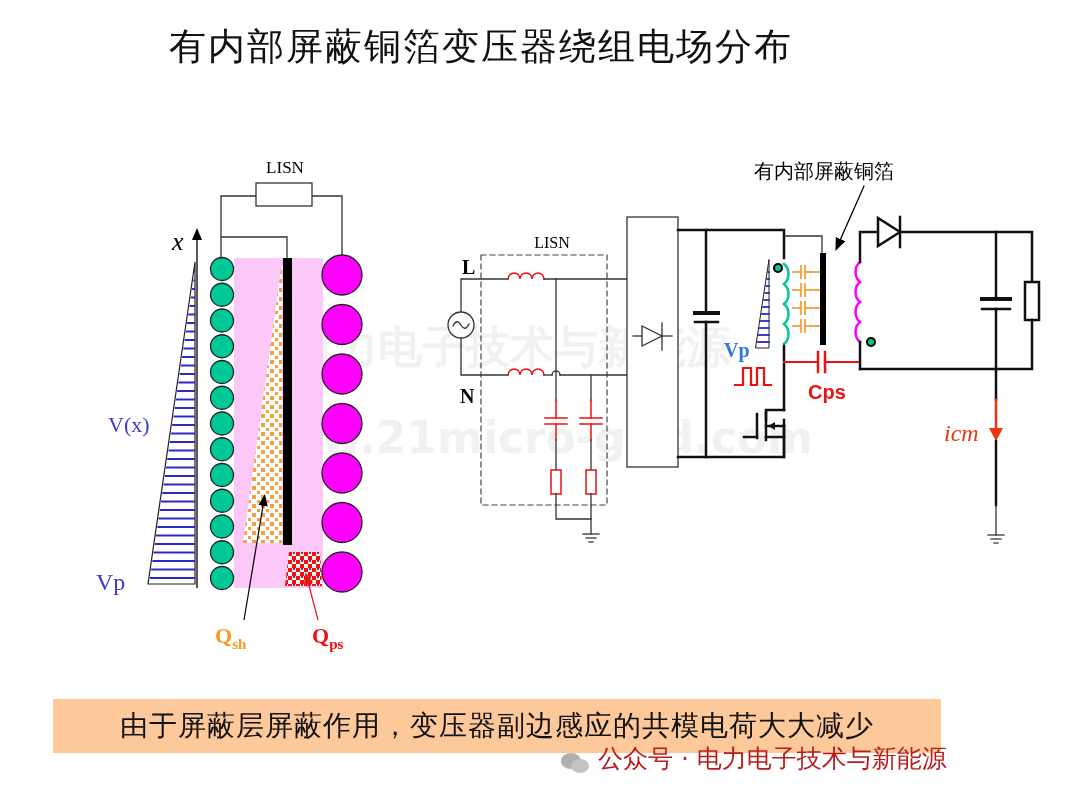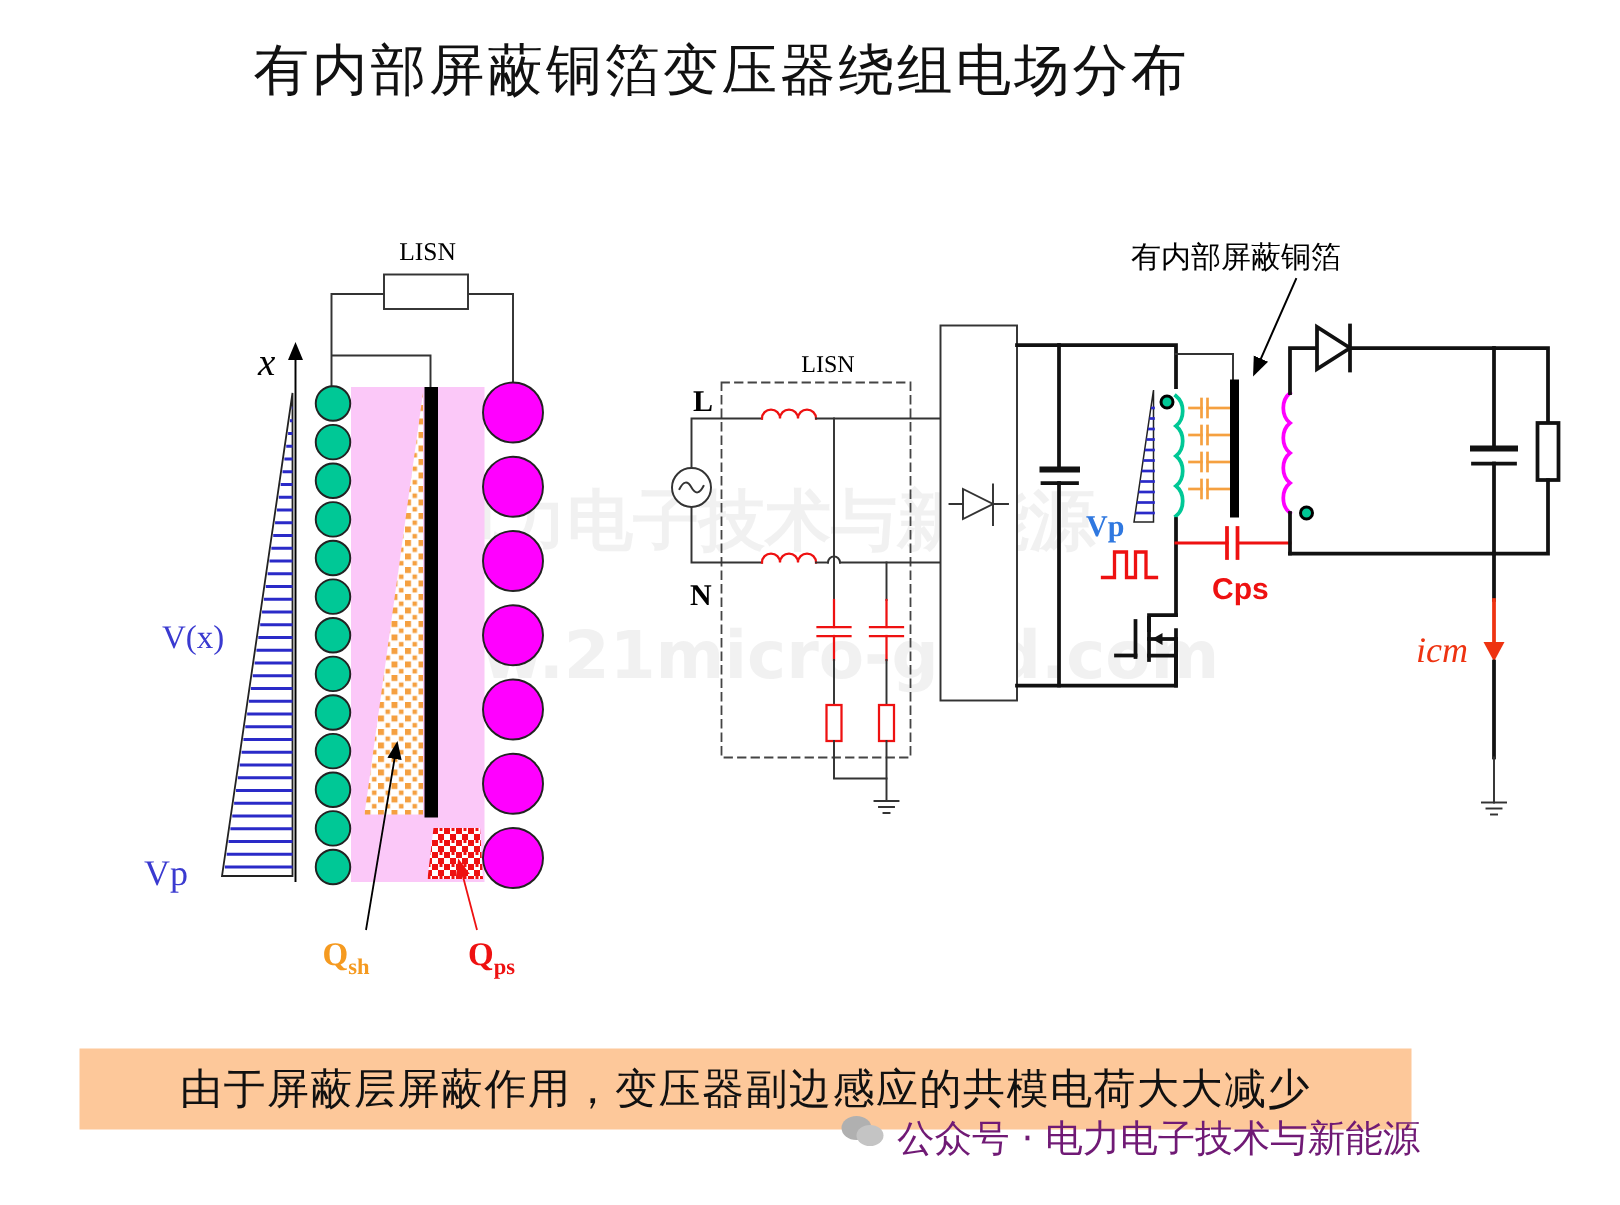--- a/index.html
+++ b/index.html
@@ -7,22 +7,22 @@
          font-family:"DejaVu Sans", sans-serif; }
   .title { position:absolute; left:0; top:22px; width:892px; text-align:center;
            font-size:37px; color:#111; letter-spacing:2px;
            font-family:"DejaVu Serif", serif;margin-left:35px; }
   svg.diagram { position:absolute; left:0; top:0; }
   .serif { font-family:"Liberation Serif", serif; }
   .sans { font-family:"Liberation Sans", sans-serif; }
   .caption { position:absolute; left:53px; top:699px; width:888px; height:54px;
              background:#fdc89a; display:flex; align-items:center; justify-content:center;
              font-size:28px; color:#111; font-family:"DejaVu Serif", serif; letter-spacing:1px; }
-  .watermark { position:absolute; left:560px; top:742px; font-size:25px; color:#701a75;
-               display:flex; align-items:flex-start; gap:8px; font-family:"DejaVu Sans", sans-serif; }
+  .watermark { position:absolute; left:560px; top:742px; font-size:25px; color:#b91c1c;
+               display:flex; align-items:flex-end; gap:8px; font-family:"DejaVu Sans", sans-serif; }
   .wm-icon { width:30px; height:24px; position:relative; }
   .bg-wm { position:absolute; font-weight:bold; color:rgba(200,200,200,0.25); font-size:44px;
            font-family:"DejaVu Sans", sans-serif; white-space:nowrap; pointer-events:none; }
 </style>
 </head>
 <body>
 
 <div class="title">有内部屏蔽铜箔变压器绕组电场分布</div>
 
 <div class="bg-wm" style="left:290px;top:318px;">电力电子技术与新能源</div>

